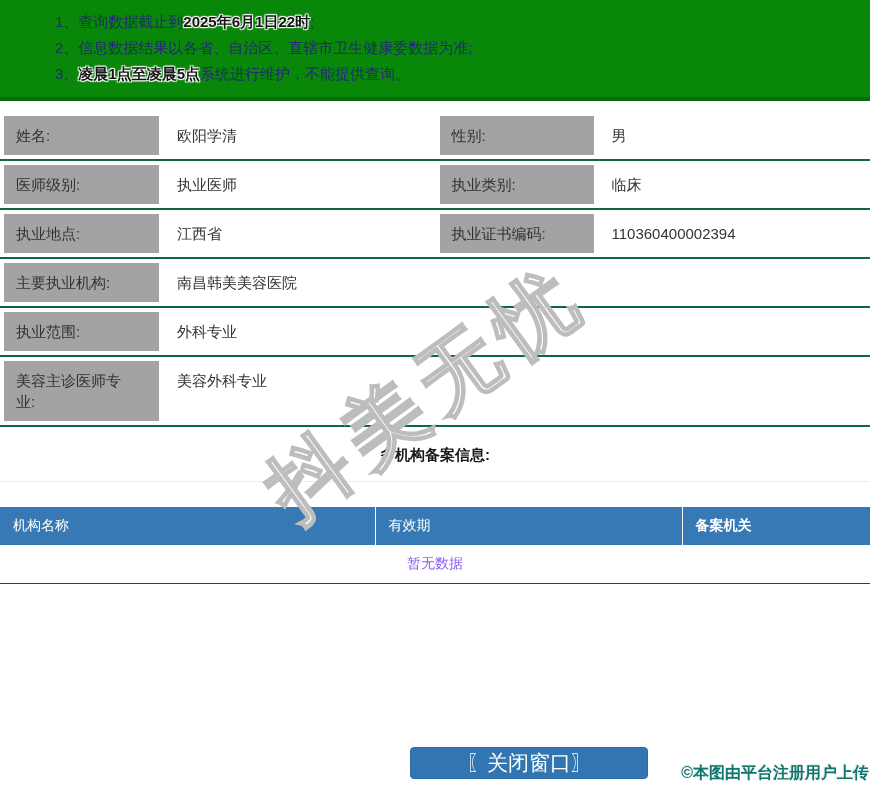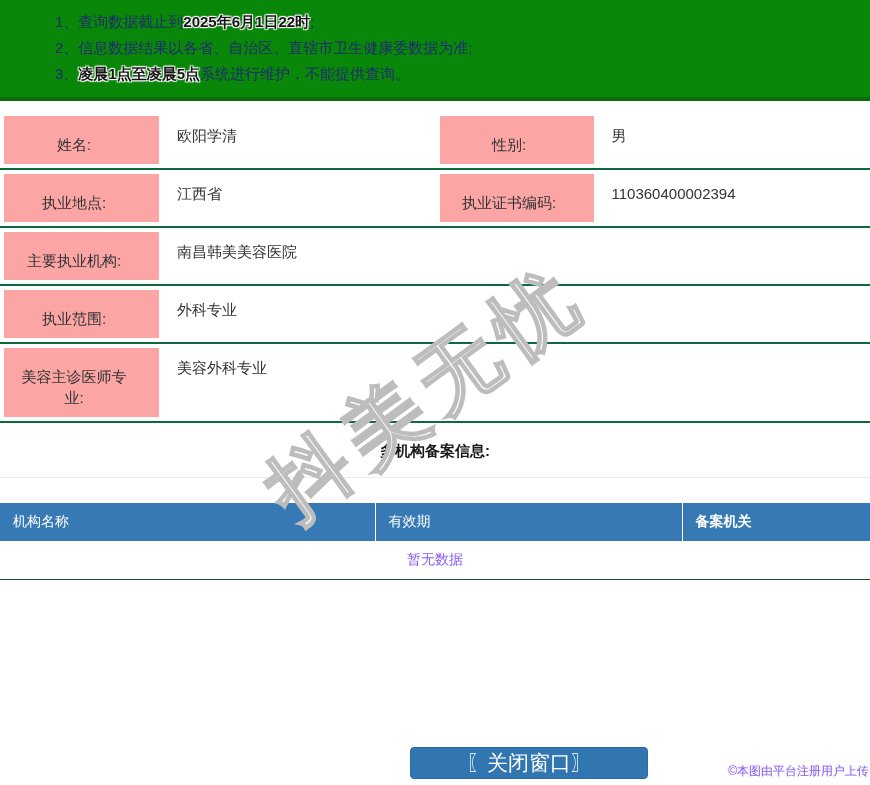--- a/index.html
+++ b/index.html
@@ -30,25 +30,24 @@
     margin-top:11px;
     table-layout:fixed;
     font-size:15px;
     color:#333;
   }
   table.info tr { border-bottom:2px solid #0b6a3b; }
   td.lbl  { width:163px; vertical-align:top; padding:4px; }
   td.lbl2 { width:162px; vertical-align:top; padding:4px; }
   .lbl-inner {
     display:block;
-    background:#fca5a5;
-    padding:18px 27px 9px 12px;
+    background:#a3a3a3;
+    padding:9px 27px 9px 12px;
     min-height:38px;
     line-height:21px;
-    text-align:center;
   }
   td.val { padding:13px 8px 13px 14px; vertical-align:top; line-height:21px; }
 
   
   .section-title {
     margin-top:12px;
     height:32px;
     line-height:32px;
     text-align:center;
     font-weight:bold;
@@ -112,23 +111,23 @@
     color:#fff;
     font-size:21px;
     font-family:"Liberation Sans","DejaVu Sans",sans-serif;
     text-align:center;
     line-height:30px;
     cursor:pointer;
   }
   .credit {
     position:absolute;
     right:1px; top:763px;
-    font-size:12px;
-    font-weight:normal;
-    color:#8b5cf6;
+    font-size:16px;
+    font-weight:bold;
+    color:#0f766e;
     text-shadow:1px 1px 0 #fff, -1px -1px 0 #e6e6e6, 1px -1px 0 #fff, -1px 1px 0 #fff;
   }
 </style>
 </head>
 <body>
 
 <div class="page">
 
   <div class="banner">
     <div class="line"><span>1、</span><span>查询数据截止到</span><span class="hl">2025年6月1日22时</span><span>;</span></div>
@@ -140,20 +139,30 @@
     <tbody>
         <tr>
       <td class="lbl">
             <span class="lbl-inner">姓名:</span>
           </td>
       <td class="val">欧阳学清</td>
       <td class="lbl2">
             <span class="lbl-inner">性别:</span>
           </td>
       <td class="val">男</td>
+    </tr>
+    <tr>
+      <td class="lbl">
+            <span class="lbl-inner">医师级别:</span>
+          </td>
+      <td class="val">执业医师</td>
+      <td class="lbl2">
+            <span class="lbl-inner">执业类别:</span>
+          </td>
+      <td class="val">临床</td>
     </tr>
     <tr>
       <td class="lbl">
             <span class="lbl-inner">执业地点:</span>
           </td>
       <td class="val">江西省</td>
       <td class="lbl2">
             <span class="lbl-inner">执业证书编码:</span>
           </td>
       <td class="val">110360400002394</td>

